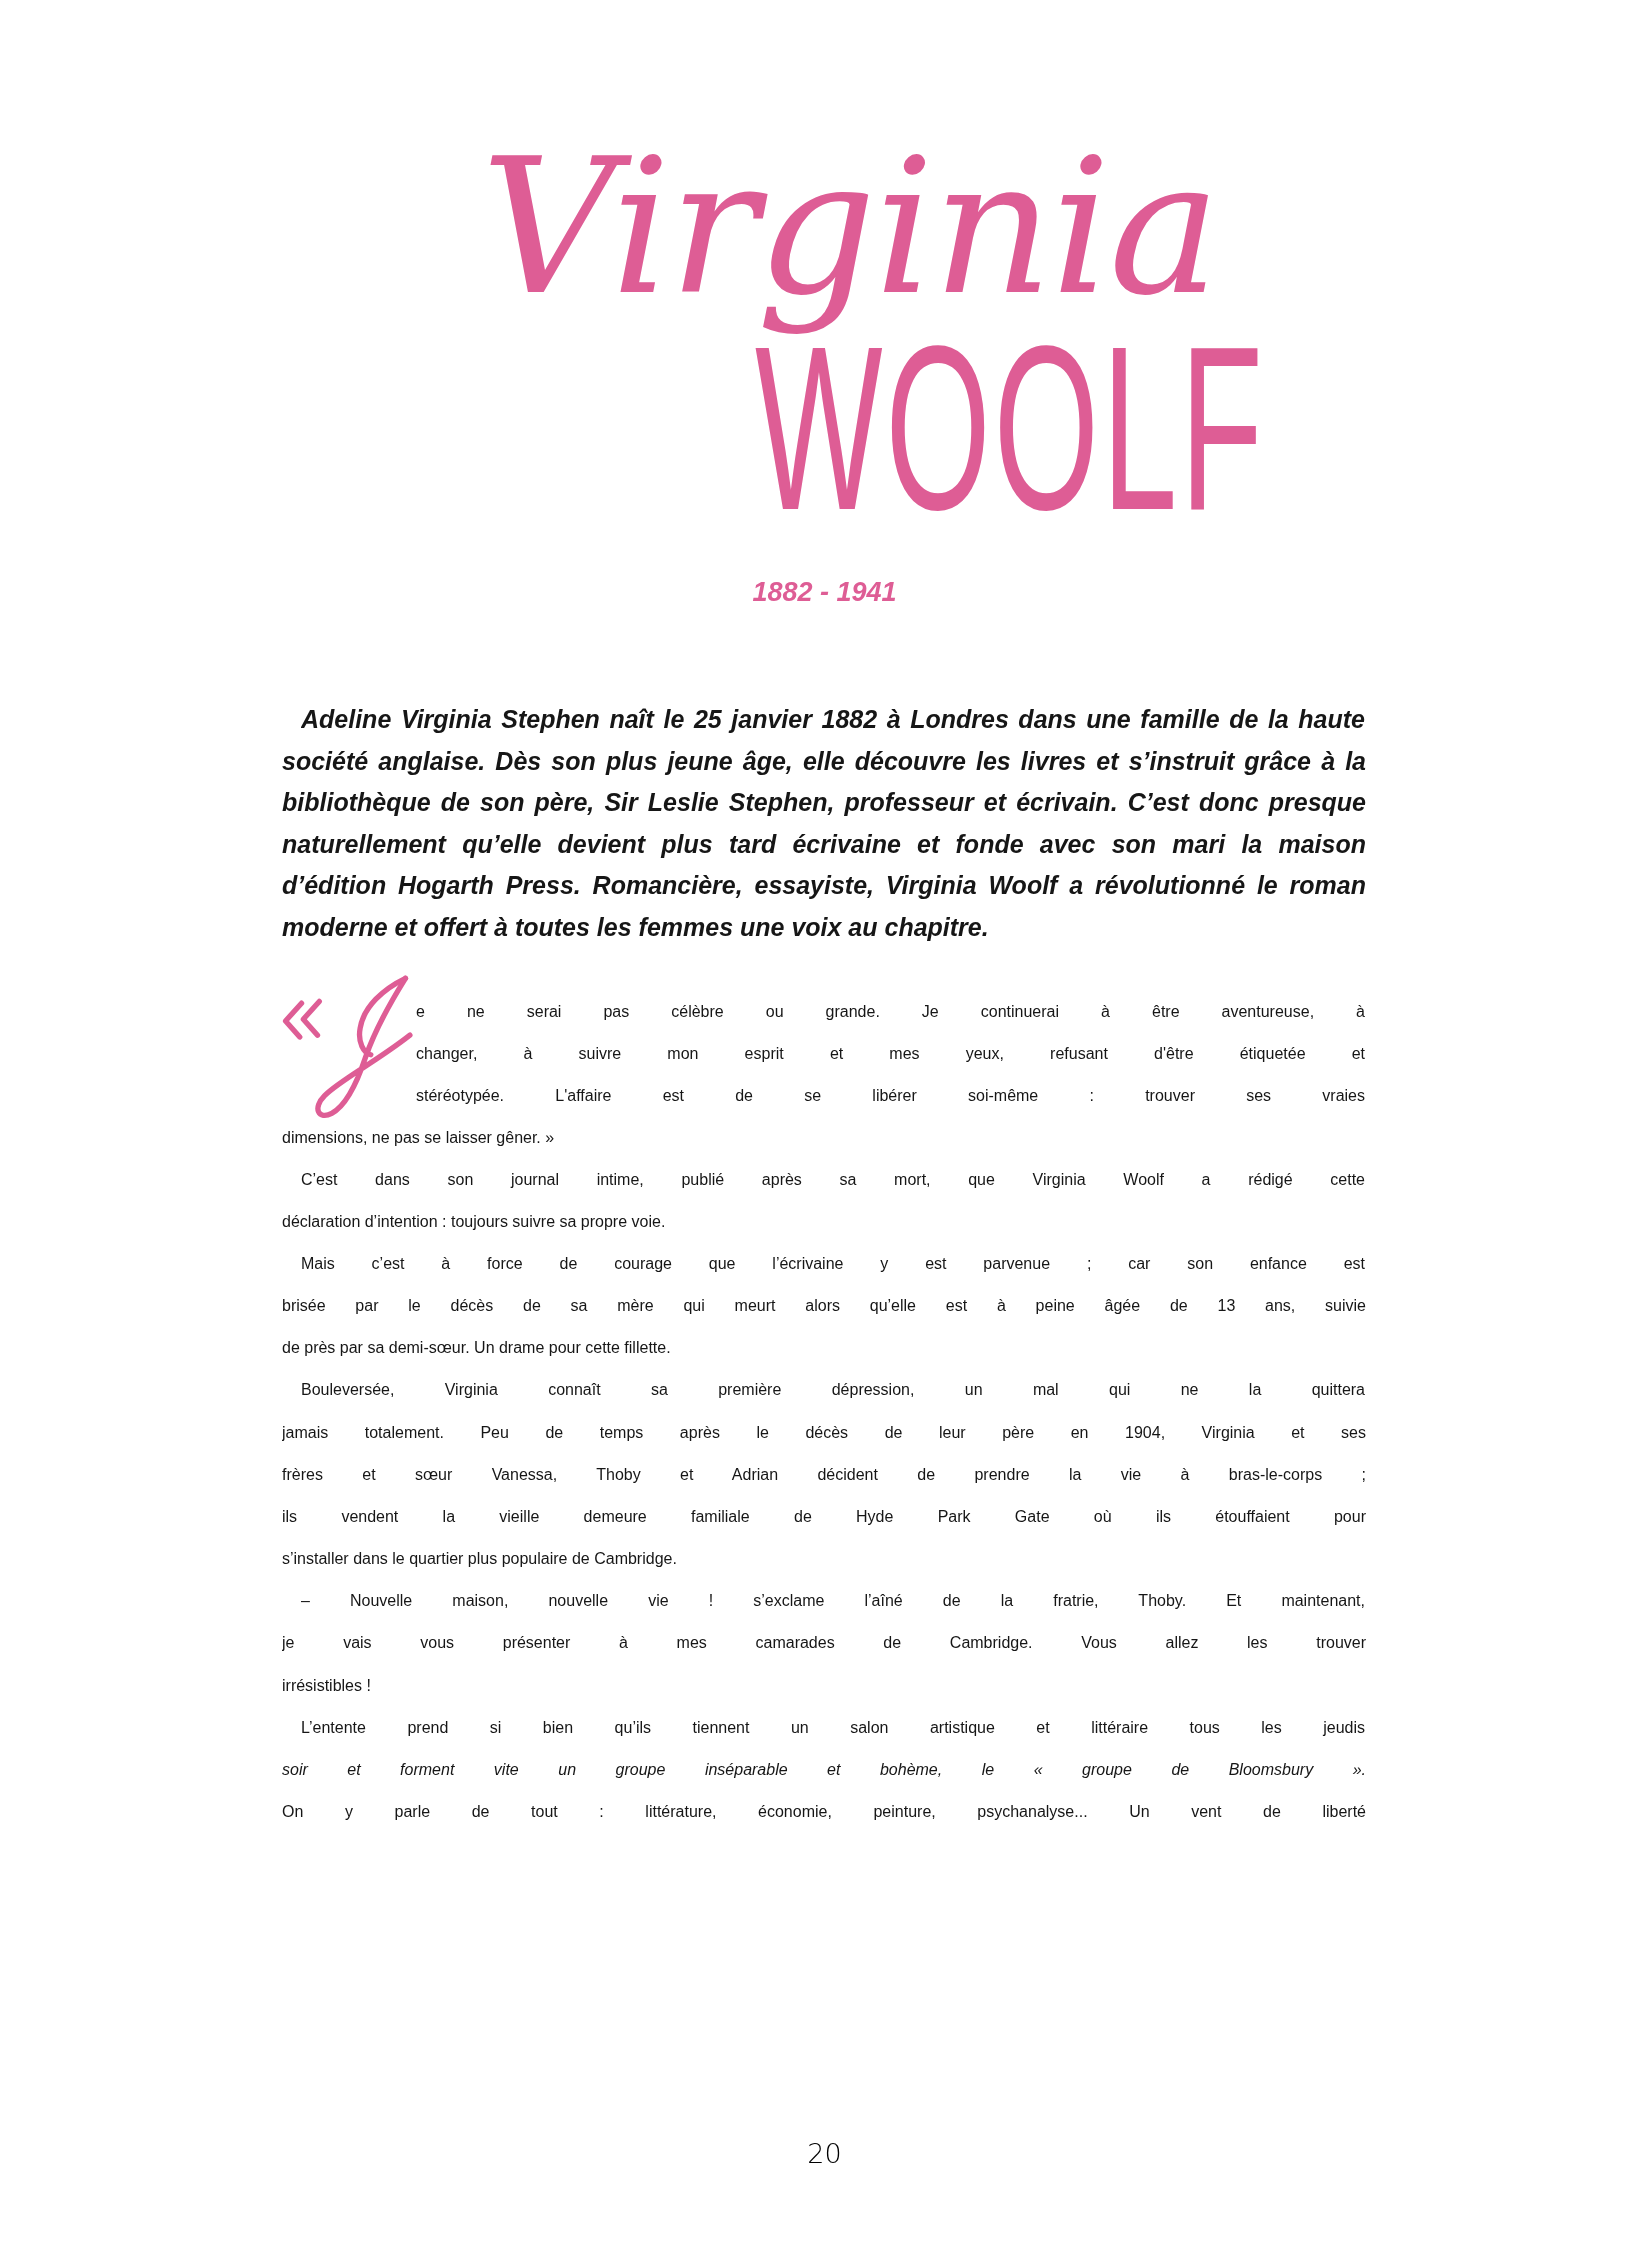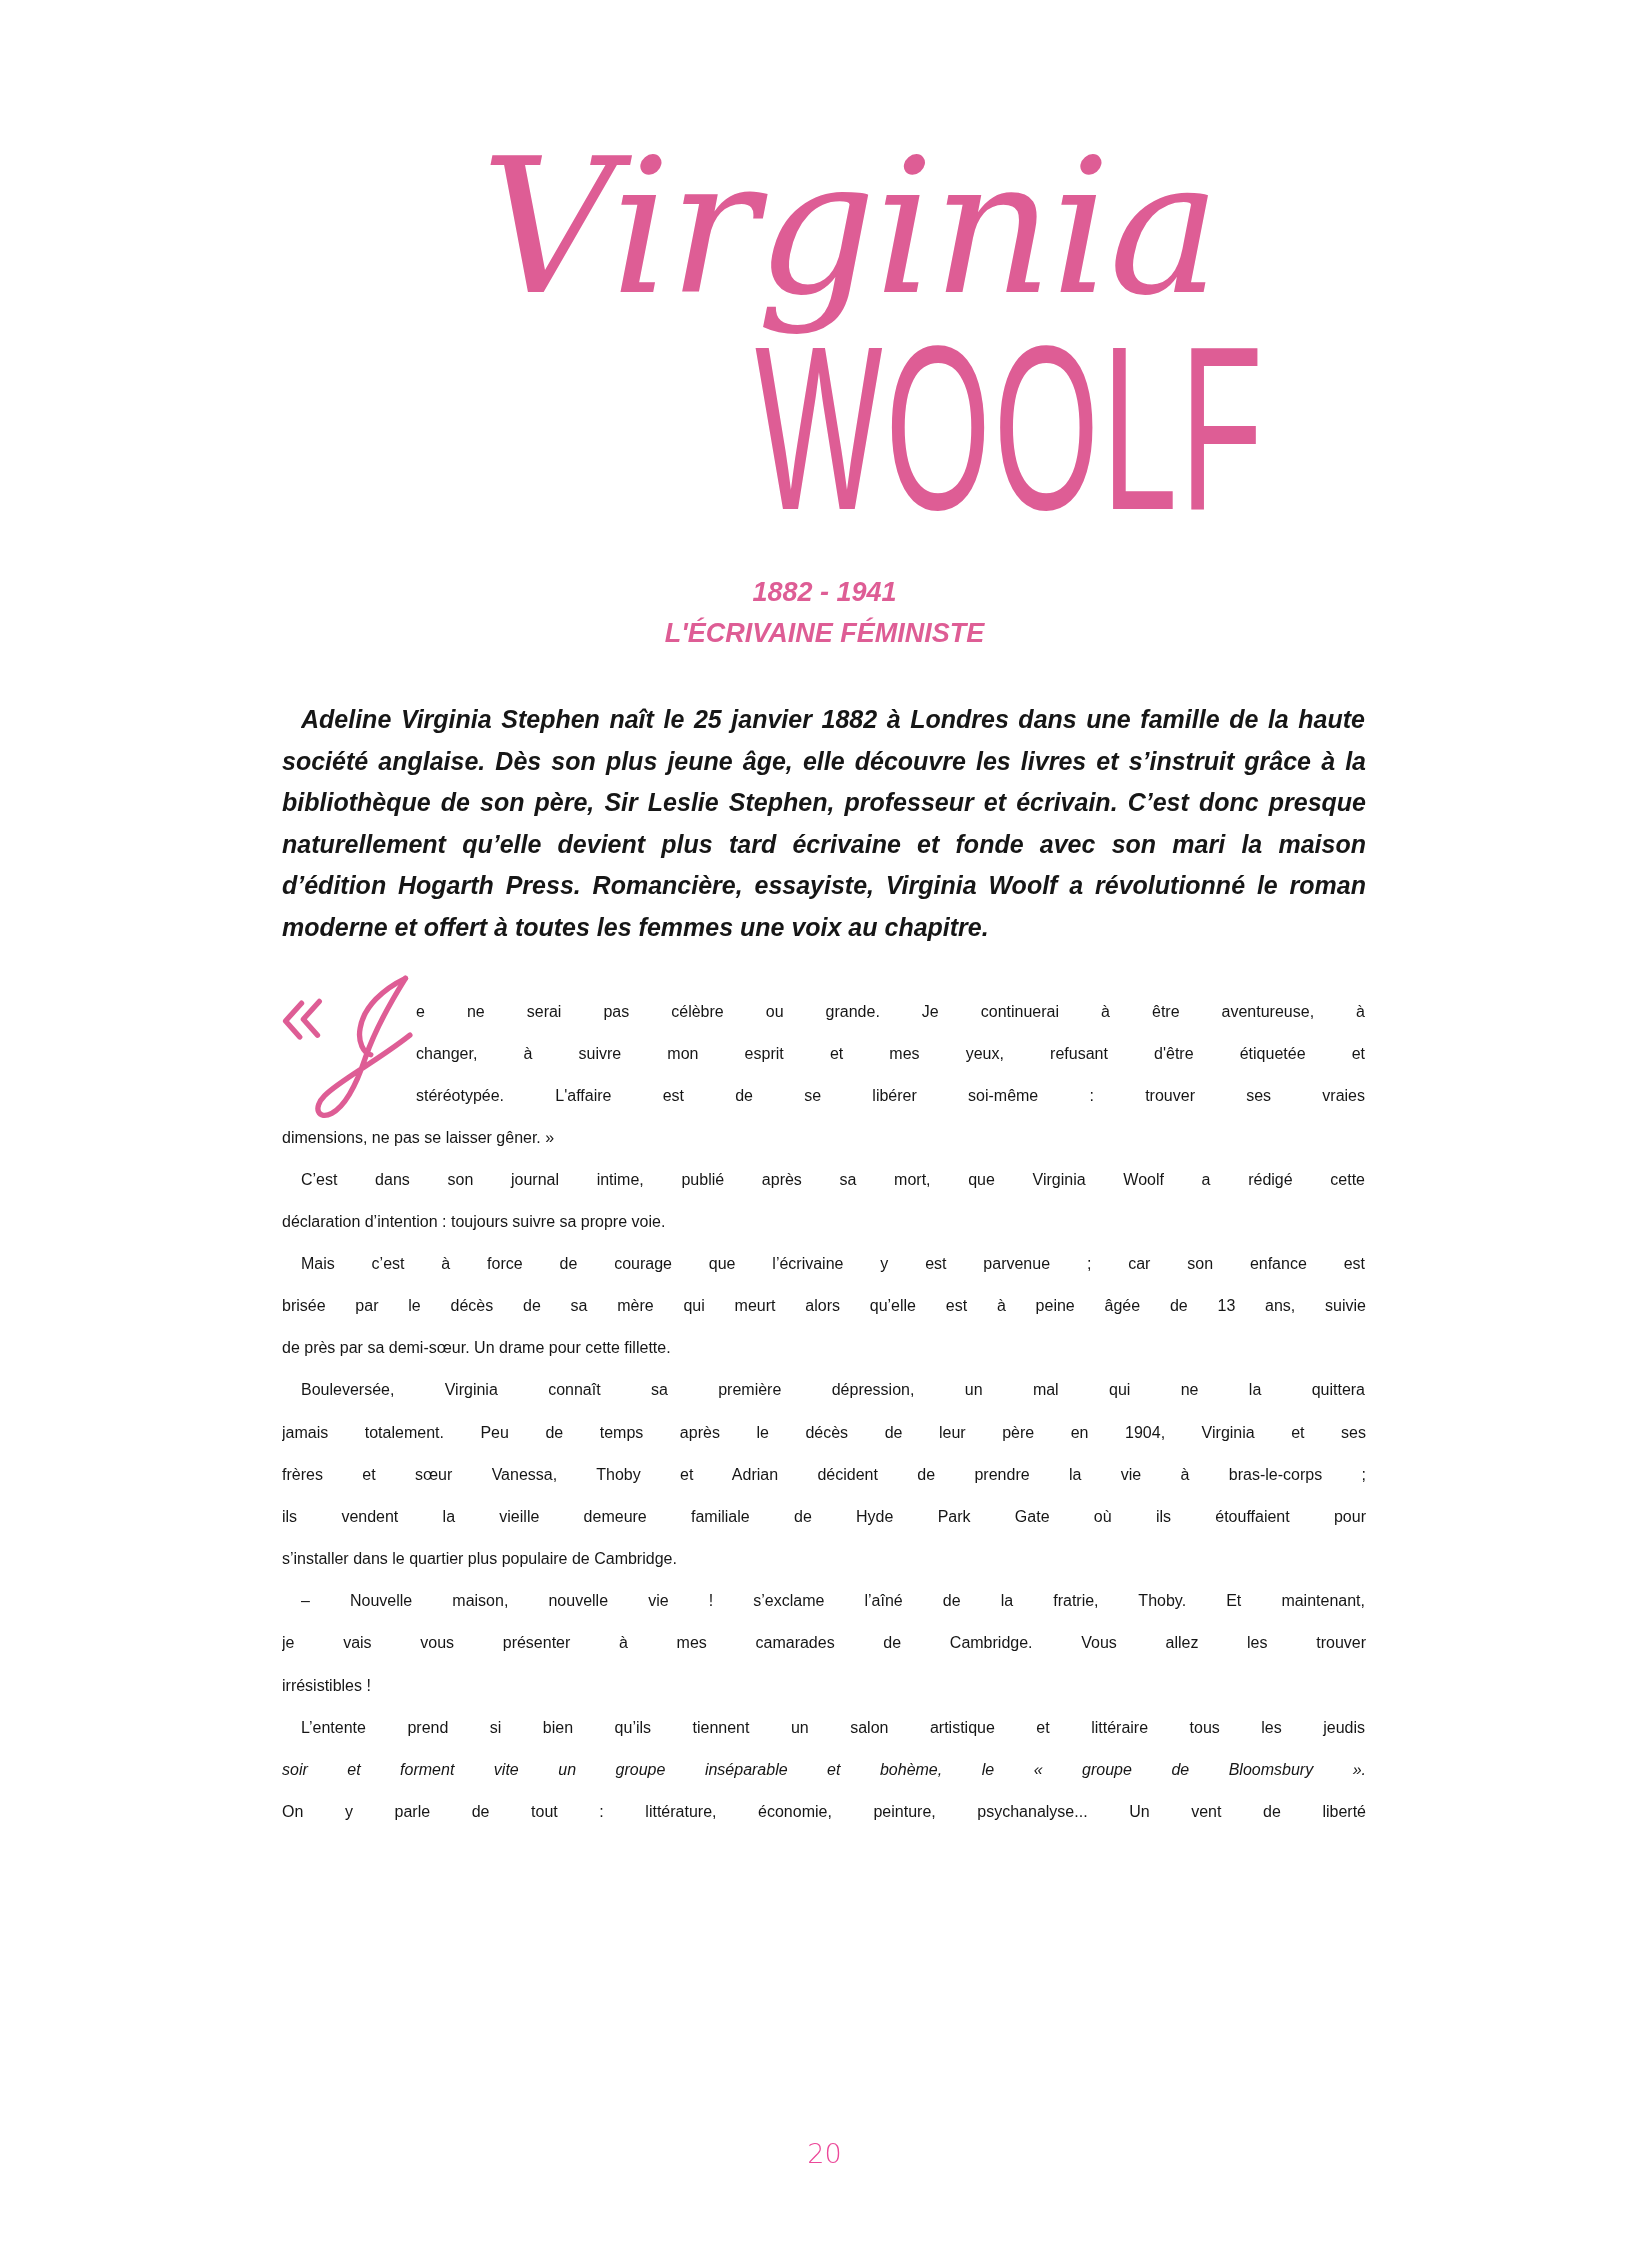--- a/index.html
+++ b/index.html
@@ -39,35 +39,34 @@
   .line.indent { left: 301px; width: 1064px; }
   .line.quote { left: 416px; width: 949px; }
   .intro { font-weight: bold; font-style: italic; font-size: 25px; }
   .dropcap {
     position: absolute; left: 278px; top: 962px; width: 143px; height: 151px;
   }
   .dropcap svg { width: 143px; height: 151px; }
   .page-number {
     position: absolute; left: 780px; top: 2125px; width: 89px; text-align: center;
     font-family: "DejaVu Sans", sans-serif; font-weight: 200; font-size: 27px; line-height: 36px;
-    color: #ec4899;
+    color: #000000;
   }
 </style>
 </head>
 <body>
 
 <div class="page">
 
   <div class="title-script">Virginia</div>
   <div class="title-block">
     <span>WOOLF</span>
   </div>
 
   <div class="subtitle" style="top:561px;">1882 - 1941</div>
-  <div class="subtitle" style="top:602px;">L'ÉCRIVAINE FÉMINISTE</div>
 
   <div>
     <div class="line intro indent" style="top: 687px; white-space: normal;">Adeline Virginia Stephen naît le 25 janvier 1882 à Londres dans une famille de la haute</div>
     <div class="line intro" style="top: 729px; white-space: normal;">société anglaise. Dès son plus jeune âge, elle découvre les livres et s’instruit grâce à la</div>
     <div class="line intro" style="top: 770px; white-space: normal;">bibliothèque de son père, Sir Leslie Stephen, professeur et écrivain. C’est donc presque</div>
     <div class="line intro" style="top: 812px; white-space: normal;">naturellement qu’elle devient plus tard écrivaine et fonde avec son mari la maison</div>
     <div class="line intro" style="top: 853px; white-space: normal;">d’édition Hogarth Press. Romancière, essayiste, Virginia Woolf a révolutionné le roman</div>
     <div class="line intro last" style="top: 895px; white-space: normal; font-style: italic;">moderne et offert à toutes les femmes une voix au chapitre.</div>
   </div>
 

